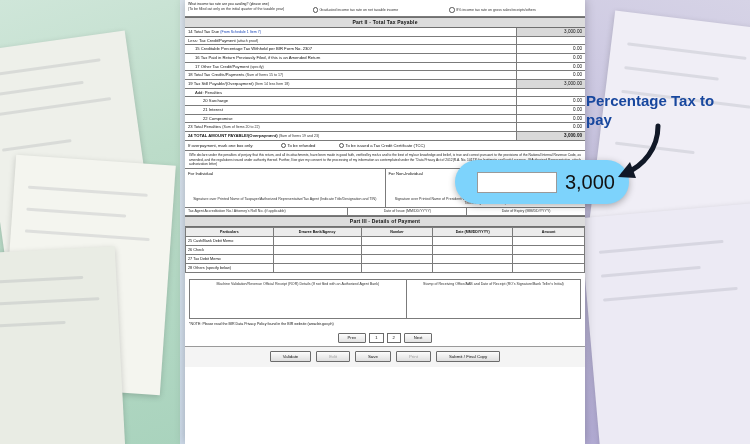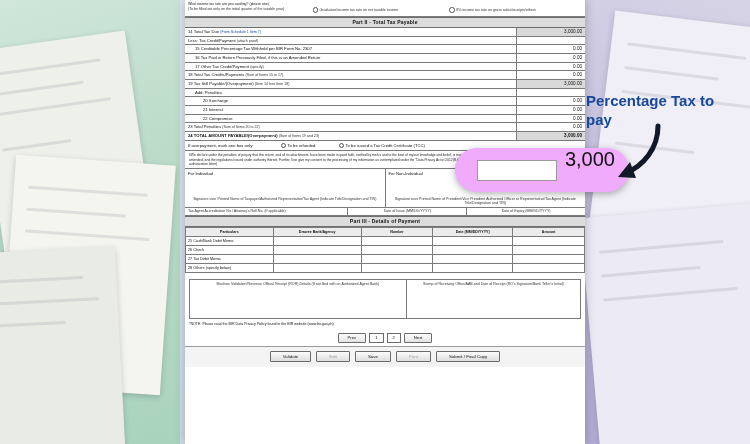--- a/index.html
+++ b/index.html
@@ -55,23 +55,23 @@
           padding:1.5px 9px;font-size:4.2px;border-radius:1px;}
   .pagebox{border:.5px solid #6b6b6b;background:#fff;padding:1.5px 5px;font-size:4.2px;}
   .btnbar{display:flex;justify-content:center;gap:5px;padding:4px 0 5px;border-top:.5px solid #9a9a9a;
           background:#f4f4f4;}
   .actbtn{border:.5px solid #6b6b6b;background:linear-gradient(#fcfcfc,#dedede);
           padding:2px 12px;font-size:4.4px;border-radius:1px;}
   .actbtn.dim{color:#a2a2a2;}
 
   
   #callout{
-    position:absolute;left:455px;top:148px;width:160px;height:44px;
-    background:#f0abfc;border-radius:24px;box-shadow:0 2px 7px rgba(0,0,0,.3);
-    display:flex;justify-content:flex-end;padding-right:14px;
+    position:absolute;left:455px;top:160px;width:160px;height:44px;
+    background:#7dd3fc;border-radius:24px;box-shadow:0 2px 7px rgba(0,0,0,.3);
+    display:flex;align-items:center;justify-content:flex-end;padding-right:14px;
   }
   #callout .val{font-size:20px;color:#111;font-family:"Liberation Sans",sans-serif;}
   #callout .entry{
     position:absolute;left:22px;top:12px;width:78px;height:19px;
     border:1px solid #9a9a9a;background:#fff;
   }
   #anno-text{
     position:absolute;left:586px;top:92px;width:150px;
     color:#18479e;font-weight:bold;font-size:15px;line-height:1.25;
   }

